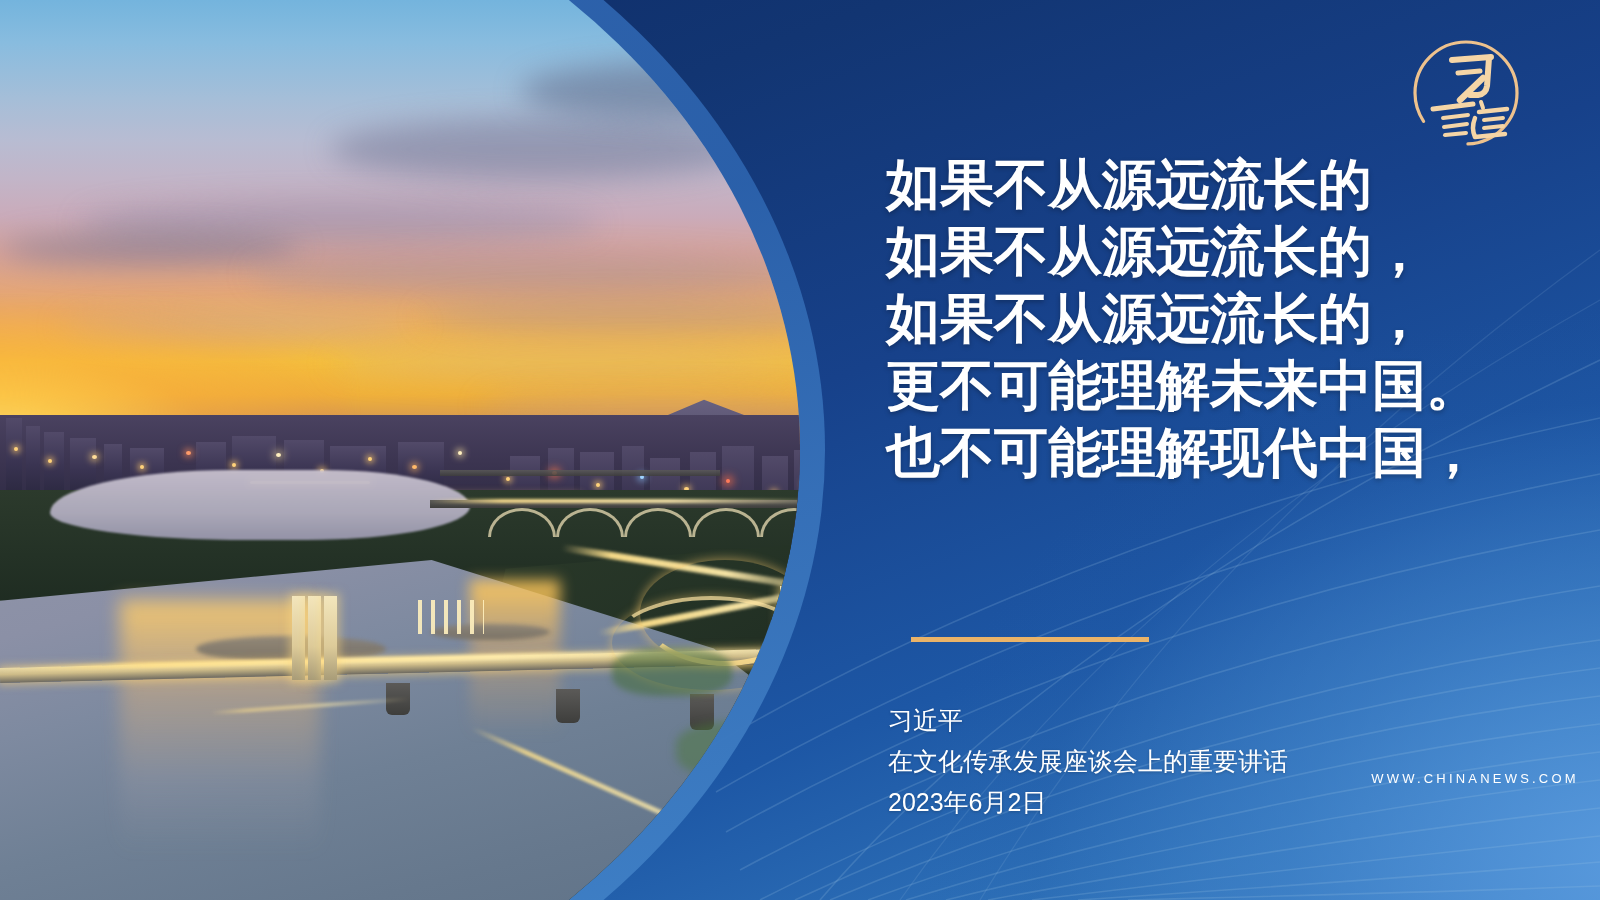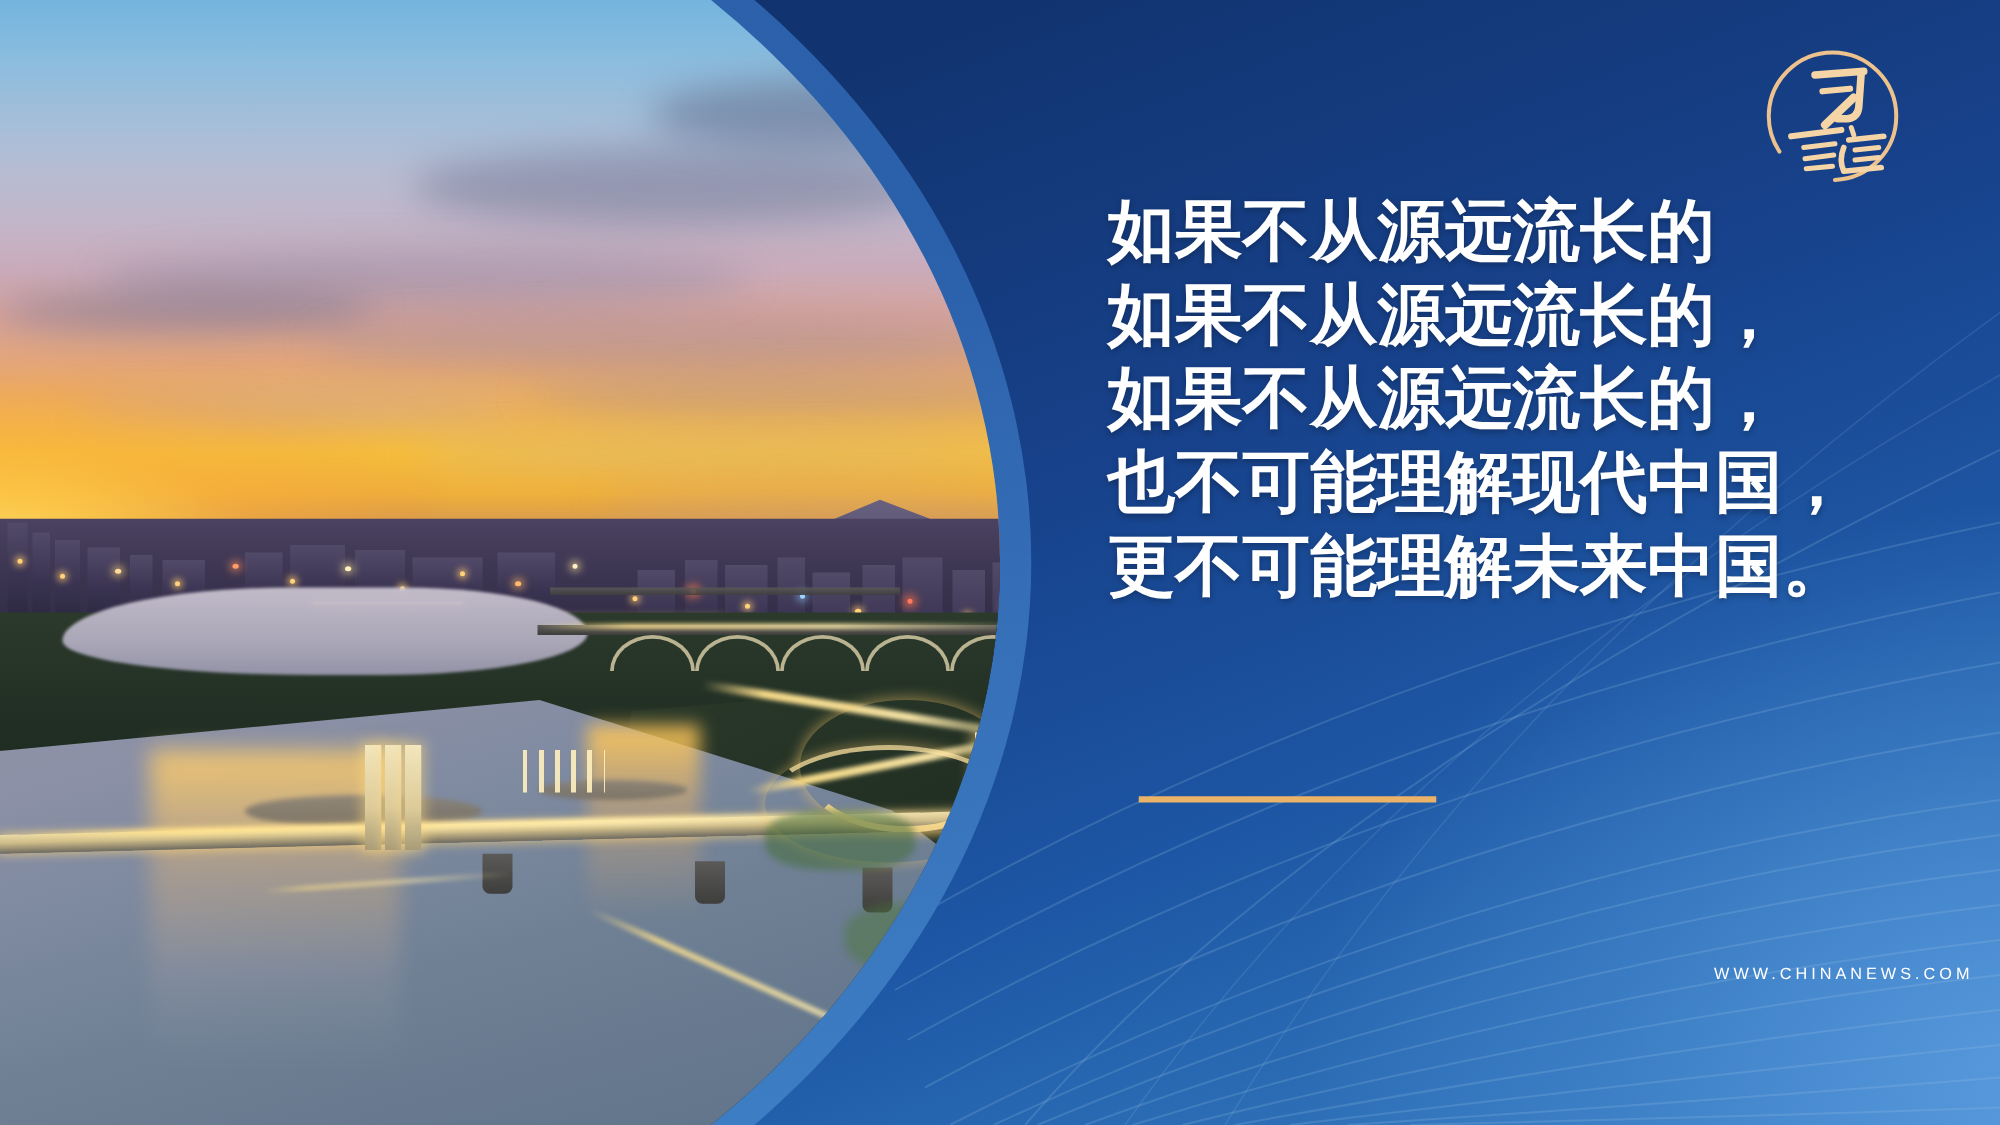--- a/index.html
+++ b/index.html
@@ -453,24 +453,29 @@
         <path d="M73 90 L92 88" stroke-width="4"></path>
         <path d="M64 80 Q60 90 64 99 L94 96" stroke-width="4.5"></path>
       </g>
     </svg>
   </div>
 
   <div class="quote">
     <span class="qline">如果不从源远流长的</span>
     <span class="qline">如果不从源远流长的，</span>
     <span class="qline">如果不从源远流长的，</span>
+    <span class="qline">更不可能理解未来中国。</span>
     <span class="qline">也不可能理解现代中国，</span>
-    <span class="qline">更不可能理解未来中国。</span>
   </div>
 
   <div class="gold-rule"></div>
 
+  <div class="attrib">
+    <span>习近平</span>
+    <span>在文化传承发展座谈会上的重要讲话</span>
+    <span>2023年6月2日</span>
+  </div>
 
   <div class="chinanews">
     <div class="cn-url">WWW.CHINANEWS.COM</div>
   </div>
 
 </div>
 
 </body></html>

